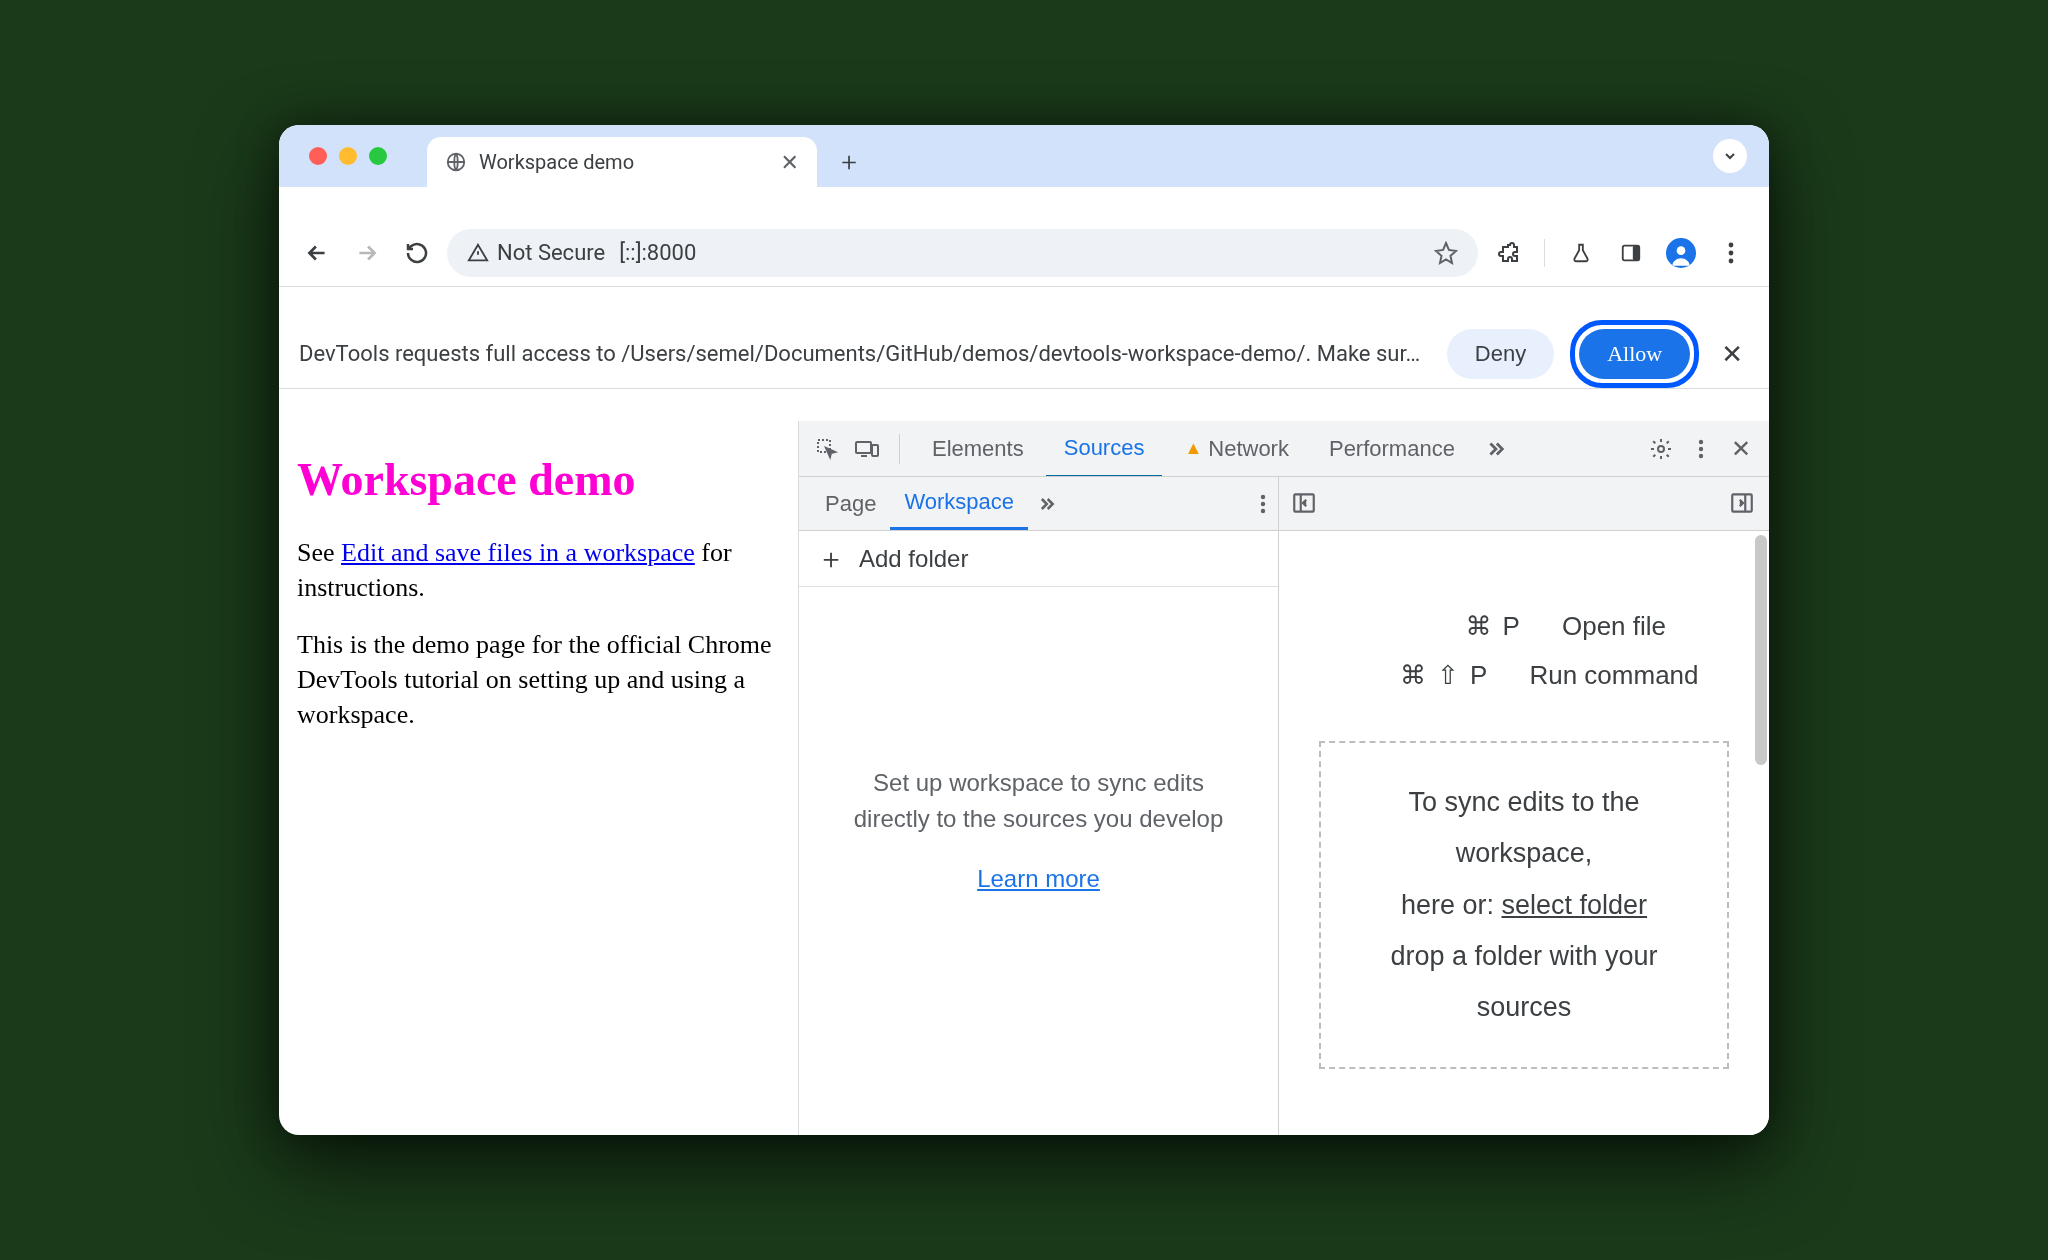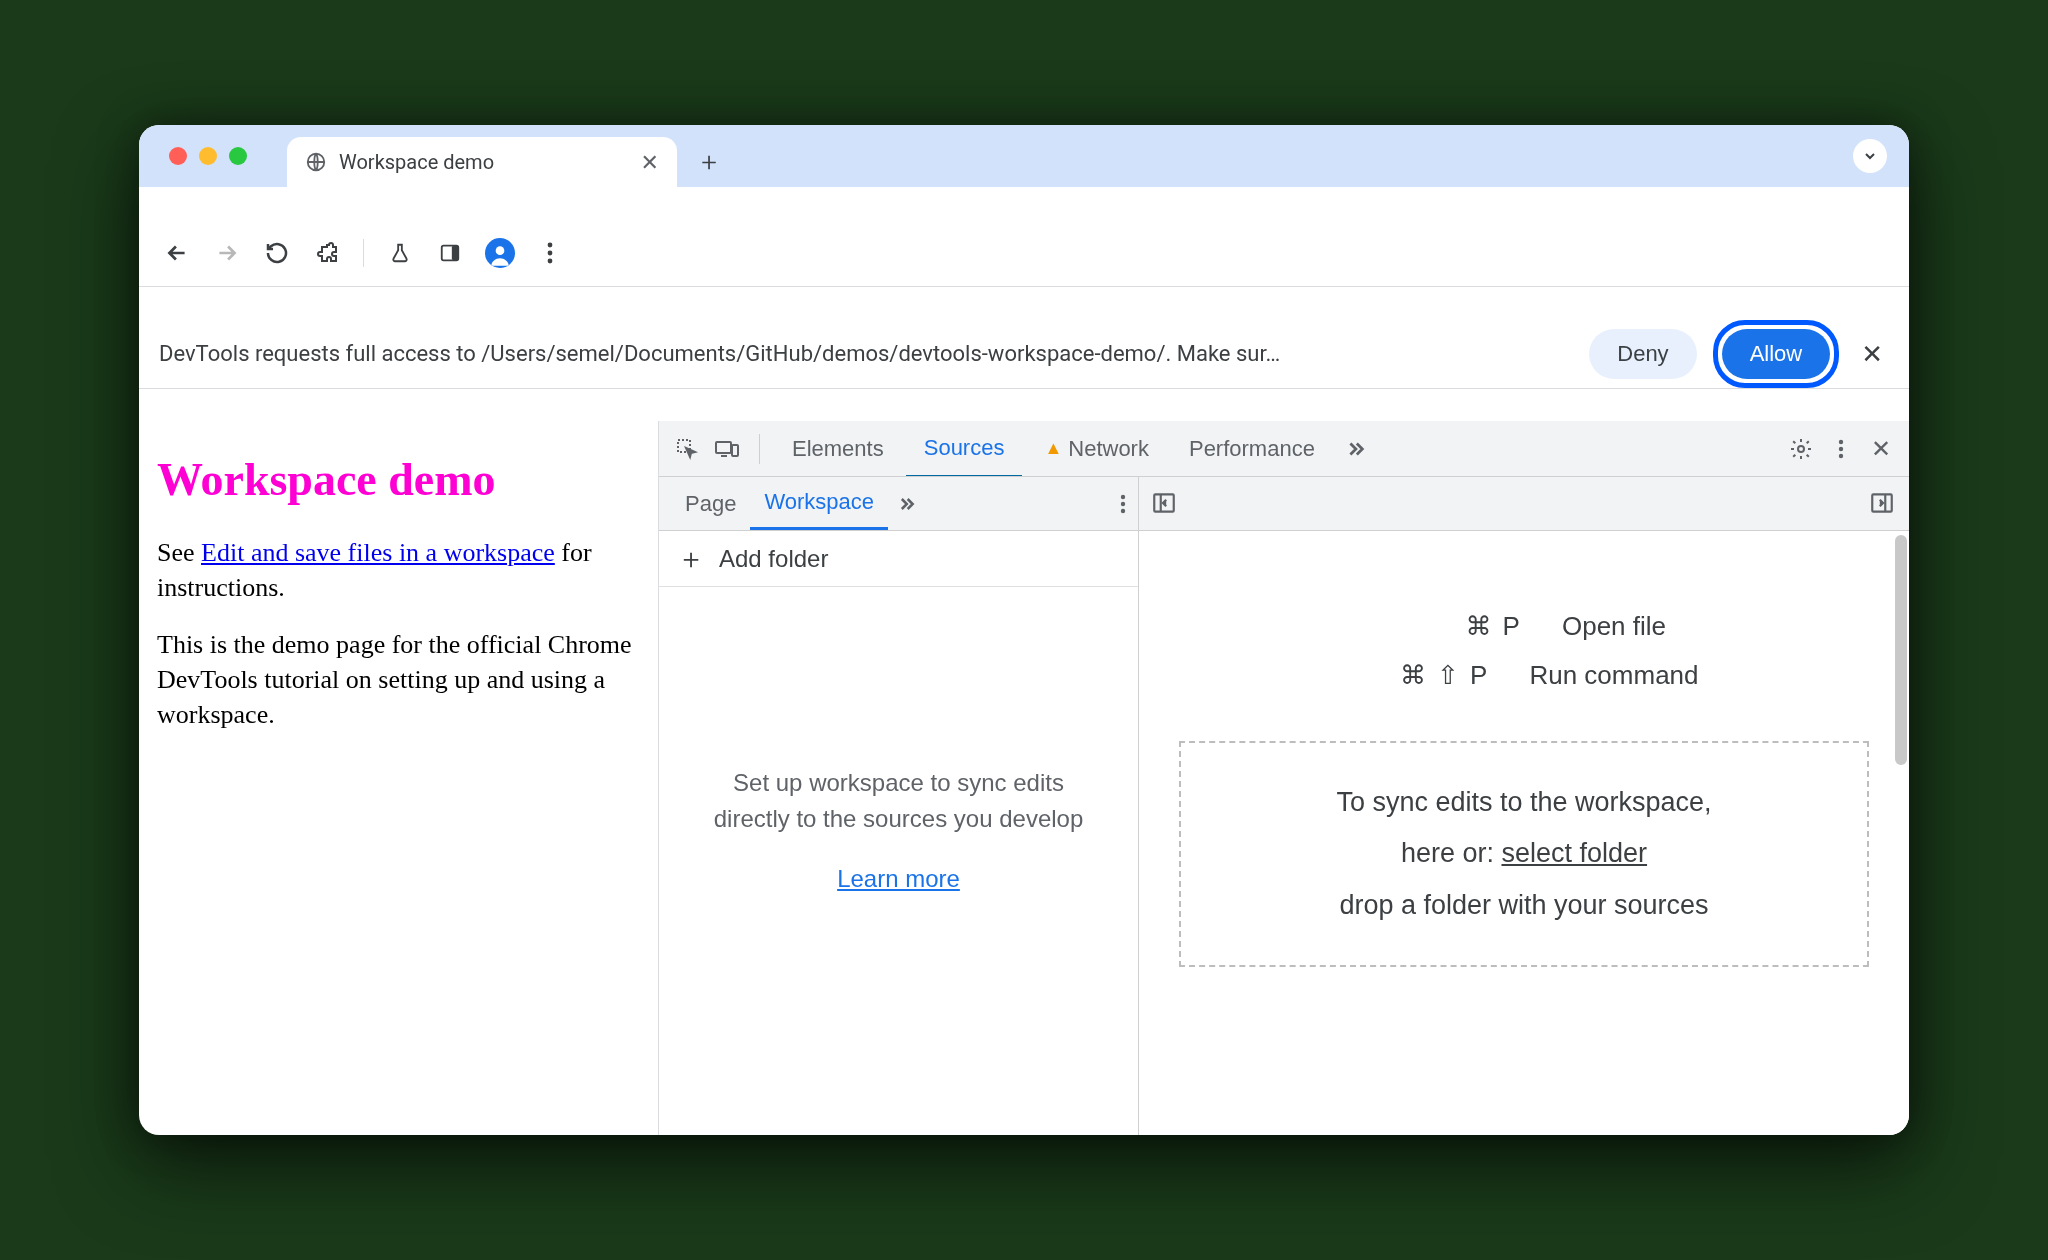--- a/index.html
+++ b/index.html
@@ -6,21 +6,21 @@
   body {
     font-family: -apple-system, BlinkMacSystemFont, "Segoe UI", Roboto, sans-serif;
     background: #1a3a1a;
     width: 2048px;
     height: 1260px;
     display: flex;
     align-items: center;
     justify-content: center;
   }
   .window {
-    width: 1770px;
+    width: 1490px;
     height: 1010px;
     background: #fff;
     border-radius: 20px;
     box-shadow: 0 30px 80px rgba(0,0,0,0.6), 0 0 40px rgba(0,0,0,0.4);
     overflow: hidden;
     display: flex;
     flex-direction: column;
     gap: 32px;
   }
   
@@ -90,21 +90,21 @@
     align-items: center;
     padding: 0 20px;
     gap: 16px;
     font-size: 22px;
     color: #3c4043;
   }
   .infobar .msg { flex:1; white-space:nowrap; overflow:hidden; text-overflow:ellipsis; }
   .pillbtn { border:none; padding: 12px 28px; border-radius: 26px; font-size: 22px; cursor:pointer; }
   .pillbtn.deny { background:#e8f0fe; color:#3c4043; }
   .allow-wrap { border: 5px solid #0059ff; border-radius: 32px; padding: 4px; }
-  .pillbtn.allow { background:#1a73e8; color:#fff; font-weight:500; }
+  .pillbtn.allow { background:#1a73e8; color:#fff; font-weight:500;font-family:Liberation Serif, serif; }
   .infobar .close { font-size: 26px; color:#3c4043; cursor:pointer; padding:0 6px;}
   
   .content { flex:1; display:flex; overflow:hidden; }
   .page {
     width: 520px;
     padding: 28px 18px;
     font-family: "Times New Roman", serif;
     font-size: 26px;
     color: #000;
     line-height: 1.35;
@@ -203,20 +203,35 @@
       <svg width="26" height="26" viewBox="0 0 24 24" fill="none" stroke="#b8b8b8" stroke-width="2.5">
           <path d="M5 12h14M13 6l6 6-6 6"></path>
         </svg>
     </div>
     <div class="tbtn">
       <svg width="24" height="24" viewBox="0 0 24 24" fill="none" stroke="#3c4043" stroke-width="2.5">
           <path d="M3 12a9 9 0 1 0 3-6.7L3 8"></path>
           <path d="M3 3v5h5"></path>
         </svg>
     </div>
+    <div class="omnibox">
+      <span class="sec">
+        <svg width="22" height="22" viewBox="0 0 24 24" fill="none" stroke="#3c4043" stroke-width="2">
+            <path d="M12 3 2 20h20L12 3z"></path>
+            <path d="M12 10v4M12 17h.01"></path>
+          </svg>
+        <span>Not Secure</span>
+      </span>
+      <span style="color:#3c4043;">[::]:8000</span>
+      <span class="star">
+        <svg width="24" height="24" viewBox="0 0 24 24" fill="none" stroke="#5f6368" stroke-width="2">
+            <path d="M12 2l2.9 6.9L22 10l-5.5 4.8L18 22l-6-3.5L6 22l1.5-7.2L2 10l7.1-1.1L12 2z"></path>
+          </svg>
+      </span>
+    </div>
     <div class="tbtn">
       <svg width="24" height="24" viewBox="0 0 24 24" fill="none" stroke="#3c4043" stroke-width="2">
           <path d="M14 4a2 2 0 1 1 4 0v2h3v5h-2a2 2 0 1 0 0 4h2v5h-5v-2a2 2 0 1 0-4 0v2H7v-5H5a2 2 0 1 1 0-4h2V6h5V4z"></path>
         </svg>
     </div>
     <div class="sep"></div>
     <div class="tbtn">
       <svg width="22" height="22" viewBox="0 0 24 24" fill="none" stroke="#3c4043" stroke-width="2">
           <path d="M9 3h6M10 3v6l-5 9a2 2 0 0 0 2 3h10a2 2 0 0 0 2-3l-5-9V3"></path>
         </svg>

